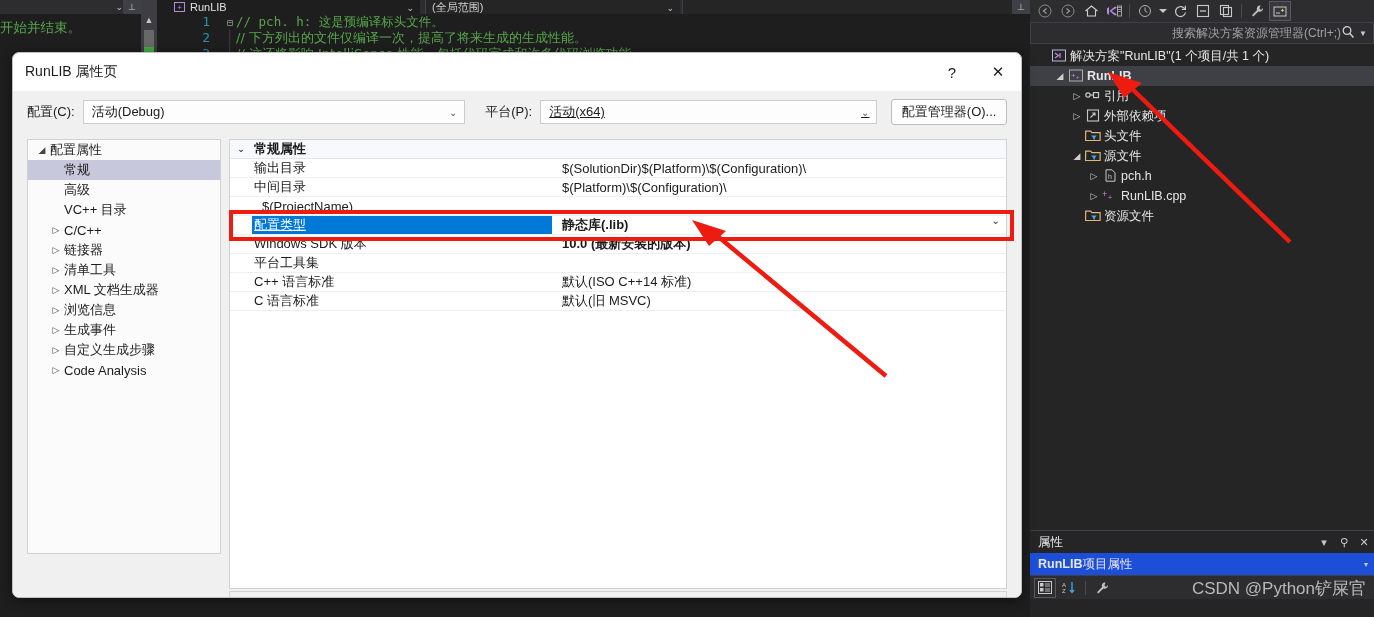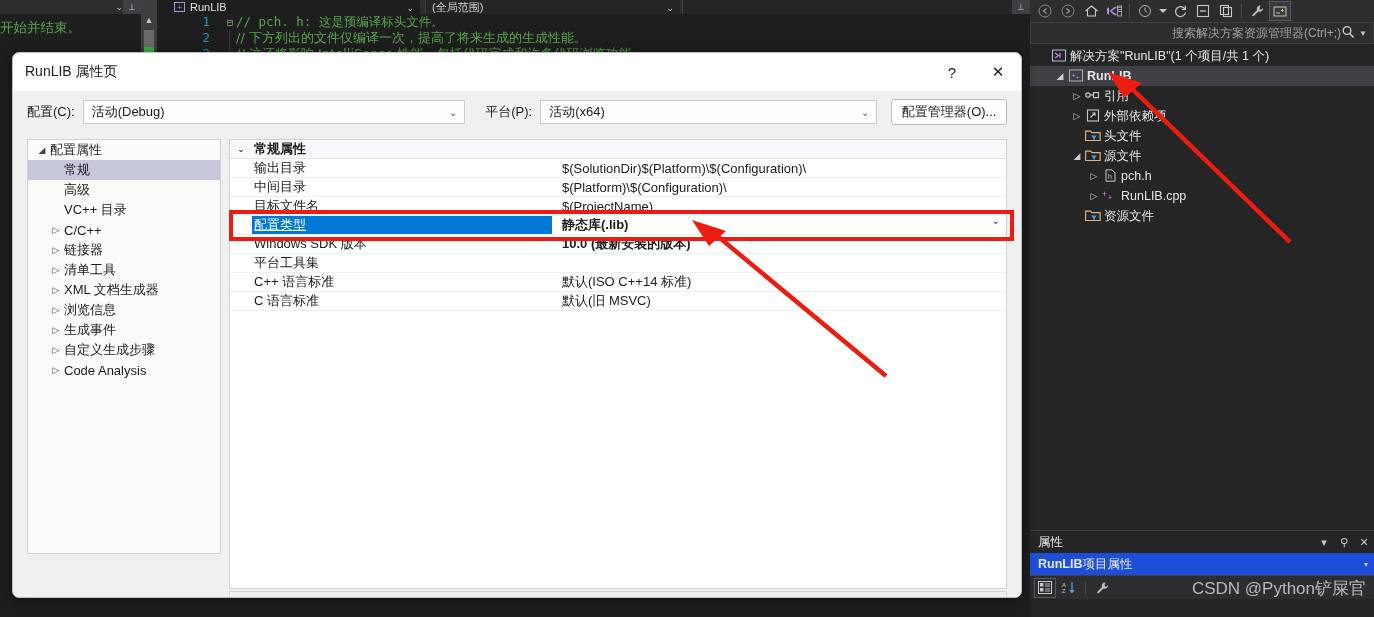--- a/index.html
+++ b/index.html
@@ -147,21 +147,21 @@
   .cfgrow { position:absolute; left:0; top:0; width:100%; height:42px; display:flex;
     align-items:center; padding:0 14px; }
   .lbl { font-size:13px; color:#1b1b1b; margin-right:8px; white-space:nowrap; }
   .combo {
     height:24px; background:#fdfdfd; border:1px solid #ccc; display:flex; align-items:center;
     font-size:13px; color:#1b1b1b; padding-left:8px; position:relative;
   }
   .combo .cv { flex:1; white-space:nowrap; overflow:hidden; }
   .combo .ca { width:22px; text-align:center; color:#5a5a5a; font-size:10px; }
   #cfg-combo { width:386px; }
-  #plat-combo { width:340px; }
+  #plat-combo { width:340px;text-decoration:underline; }
   .cfgmgr-btn {
     margin-left:14px; height:26px; min-width:112px; background:#fdfdfd; border:1px solid #bdbdbd;
     border-radius:3px; font-size:13px; color:#1b1b1b; display:flex; align-items:center;
     justify-content:center; padding:0 10px; white-space:nowrap;
   }
 
   
   .dlg-tree {
     position:absolute; left:14px; top:48px; width:194px; height:415px;
     background:#fbfbfb; border:1px solid #d2d2d2; overflow:hidden;
@@ -534,21 +534,20 @@
             <span class="gname">输出目录</span>
             <span class="gval"><span>$(SolutionDir)$(Platform)\$(Configuration)\</span></span>
           </div>
           <div class="grow">
             <span class="gexp"></span>
             <span class="gname">中间目录</span>
             <span class="gval"><span>$(Platform)\$(Configuration)\</span></span>
           </div>
           <div class="grow">
             <span class="gexp"></span>
-            <span class="gname">目标文件名</span>
             <span class="gval"><span>$(ProjectName)</span></span>
           </div>
           <div class="grow sel">
             <span class="gexp"></span>
             <span class="gname">配置类型</span>
             <span class="gval b"><span>静态库(.lib)</span><span class="gdd">⌄</span></span>
           </div>
           <div class="grow">
             <span class="gexp"></span>
             <span class="gname">Windows SDK 版本</span>

